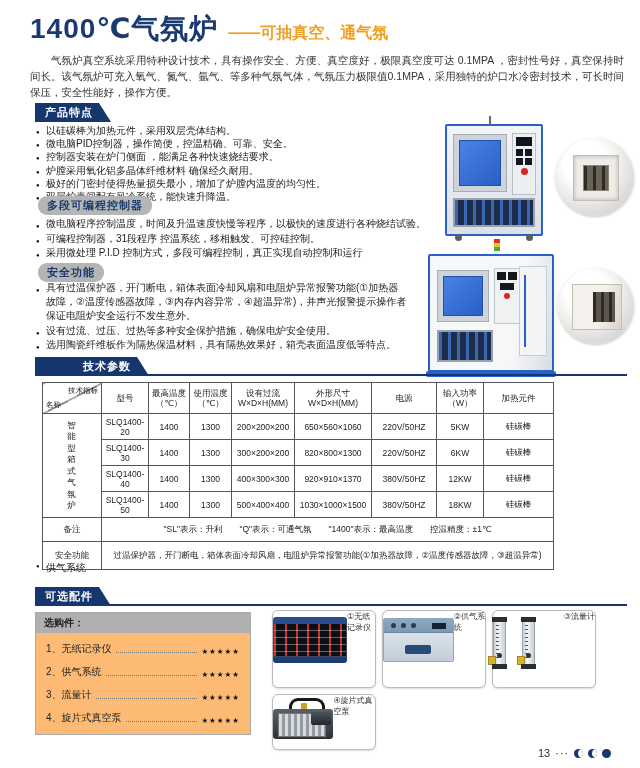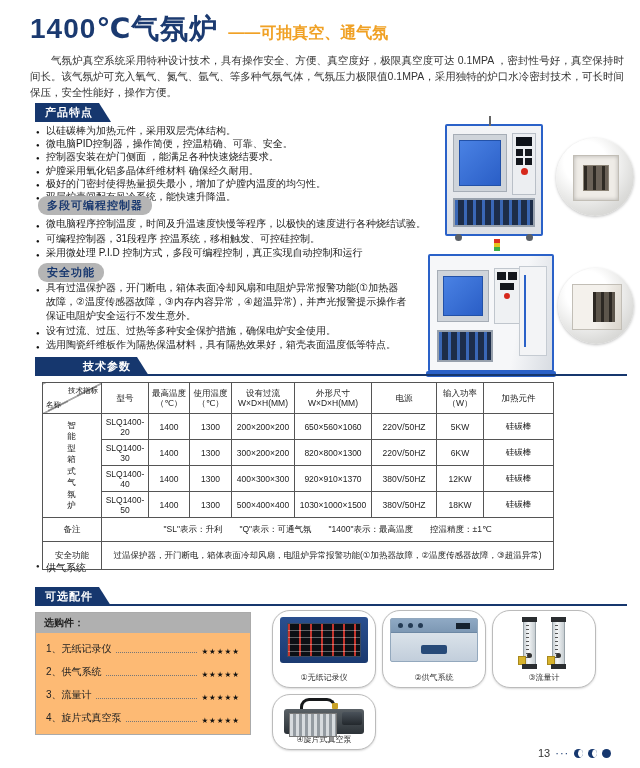--- a/index.html
+++ b/index.html
@@ -96,22 +96,22 @@
   .custom-note{position:absolute;left:36px;top:561px;font-size:10px;color:#222;padding-left:10px;}
   .custom-note::before{content:"●";font-size:6px;position:absolute;left:0;top:2px;}
   
   .options-box{position:absolute;left:35px;top:612px;width:214px;border:1px solid #aaa;background:#fdba74;padding-bottom:9px;}
   .options-header{background:#b0b0b0;color:#222;font-weight:bold;font-size:10px;padding:3px 8px;}
   .option-row{display:flex;align-items:flex-end;margin:9px 10px 0;font-size:10px;color:#222;}
   .option-num{flex:none;}
   .option-label{flex:none;}
   .option-leader{flex:1;border-bottom:1px dotted #777;margin:0 4px 3px;}
   .option-stars{flex:none;font-size:7.5px;letter-spacing:1px;color:#111;}
-  .card{position:absolute;background:#fff;border:1px solid #bbb;border-radius:18px;
-    box-shadow:0 1px 2px rgba(0,0,0,0.15);display:flex;flex-direction:column;align-items:center;
+  .card{position:absolute;background:#fff;border:1px solid #bbb;border-radius:6px;
+    box-shadow:0 1px 2px rgba(0,0,0,0.15);display:flex;flex-direction:row;
     justify-content:space-between;box-sizing:border-box;}
   .card .caption{font-size:8px;color:#333;margin:0 0 4px;}
   .card1{left:272px;top:610px;width:104px;height:78px;}
   .card2{left:382px;top:610px;width:104px;height:78px;}
   .card3{left:492px;top:610px;width:104px;height:78px;}
   .card4{left:272px;top:694px;width:104px;height:56px;}
   .rec-body{width:88px;height:46px;background:linear-gradient(#2a4f8f,#1b3a70);border-radius:3px;
     display:flex;align-items:center;justify-content:center;margin-top:6px;}
   .rec-screen{width:72px;height:32px;background:#0c0f14;border:1px solid #3a4a60;
     background-image:repeating-linear-gradient(to bottom,transparent 0 6px,rgba(255,255,255,0.35) 6px 7px),

